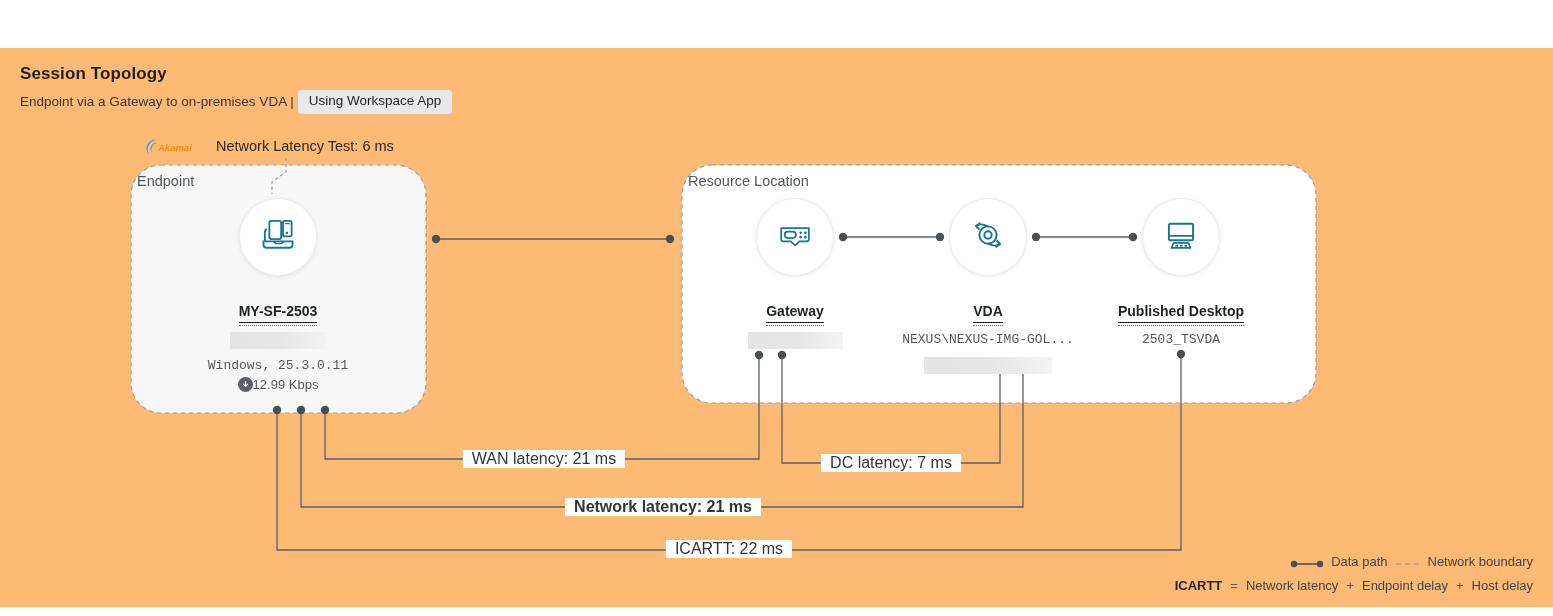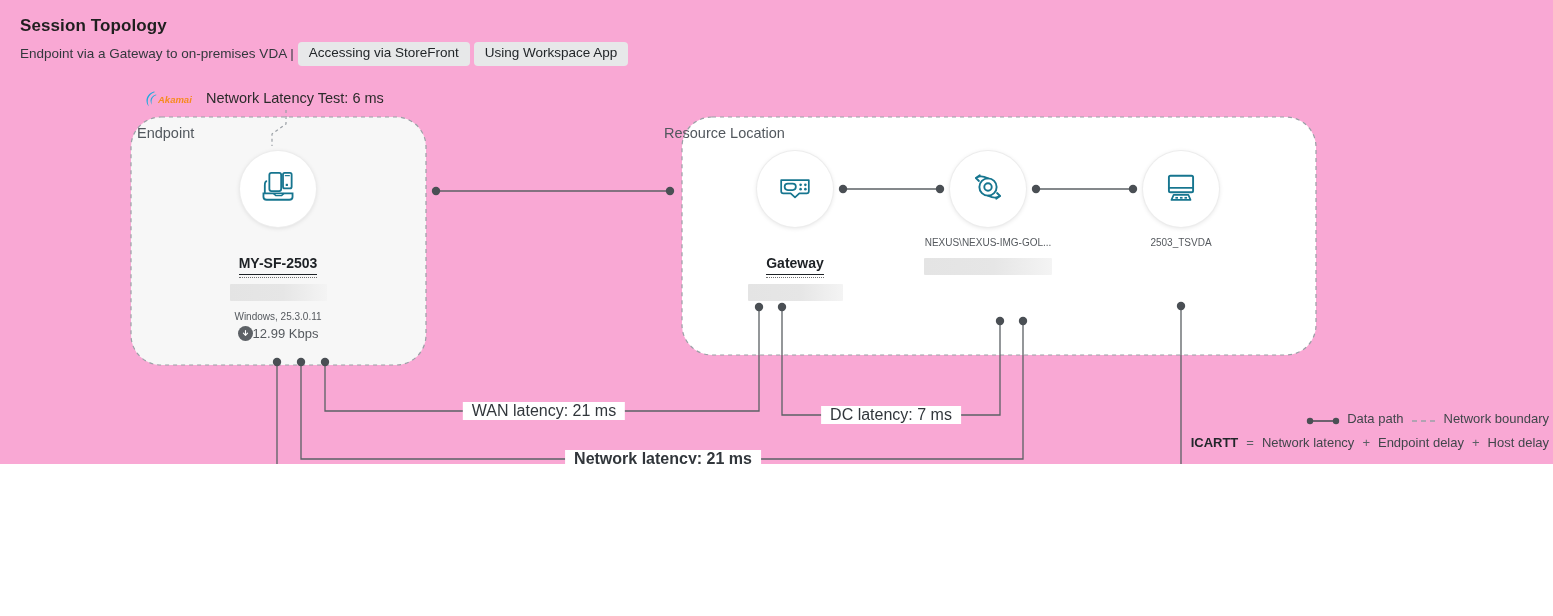--- a/index.html
+++ b/index.html
@@ -6,23 +6,24 @@
   * { box-sizing: border-box; }
   html, body {
     margin: 0; padding: 0;
     background: #ffffff;
     font-family: "Liberation Sans", sans-serif;
     color: #2b2b2b;
   }
   #root {
     position: relative;
     width: 1553px;
-    height: 464px;
+    height: 559px;
     overflow: hidden;
-    background: #f9a8d4;
+    background: #fdba74;
+    margin-top: 48px;
   }
 
   
   .page-title {
     position: absolute;
     left: 20px; top: 16px;
     font-size: 17px;
     font-weight: bold;
     color: #1f1f1f;
     letter-spacing: 0.1px;
@@ -54,41 +55,41 @@
     width: 1553px;
     height: 616px;
   }
 
   
   .akamai-label {
     position: absolute;
     left: 146px; top: 89px;
     display: flex;
     align-items: center;
-    gap: 2px;
+    gap: 12px;
     font-size: 14.5px;
     color: #2b2b2b;
     white-space: nowrap;
   }
   .akamai-logo {
     display: inline-block;
     width: 58px; height: 17px;
     position: relative;
     top: 1px;
   }
 
   
   .zone-label {
     position: absolute;
     font-size: 14.5px;
     color: #52585e;
     white-space: nowrap;
   }
   #endpoint-zone-label { left: 137px; top: 125px; }
-  #resource-zone-label { left: 664px; top: 125px; }
+  #resource-zone-label { left: 688px; top: 125px; }
 
   
   .node {
     position: absolute;
     width: 210px;
     text-align: center;
   }
   .node-circle {
     width: 76px; height: 76px;
     border-radius: 50%;
@@ -112,27 +113,28 @@
   }
   .node-name::after {
     content: "";
     position: absolute;
     left: 0; right: 0;
     bottom: -4px;
     height: 0;
     border-bottom: 1px dotted #6e6e6e;
   }
   .node-sub {
-    font-size: 10px;
+    font-size: 13px;
     color: #55595e;
     margin-top: 9px;
     line-height: 1.3;
     white-space: nowrap;
     overflow: hidden;
     text-overflow: ellipsis;
+    font-family: Liberation Mono, monospace;
   }
   .redact-bar {
     height: 17px;
     margin: 9px auto 0 auto;
     background: linear-gradient(90deg,#e4e4e4 0%, #e6e6e6 55%, #f4f4f4 100%);
     border-radius: 1px;
   }
   .node-stat {
     font-size: 13px;
     color: #55595e;
@@ -160,21 +162,21 @@
     color: #31363b;
     background: #ffffff;
     padding: 0 9px;
     white-space: nowrap;
     transform: translate(-50%, -50%);
   }
 
   
   .legend {
     position: absolute;
-    right: 4px;
+    right: 20px;
     bottom: 14px;
     text-align: right;
     font-size: 13px;
     color: #41464b;
   }
   .legend-row1 {
     display: flex;
     align-items: center;
     justify-content: flex-end;
     gap: 7px;
@@ -195,21 +197,20 @@
 </style>
 </head>
 <body>
 
 <div id="root">
 
   <div class="page-title">Session Topology</div>
 
   <div class="subtitle-row">
     <span class="subtitle-text">Endpoint via a Gateway to on-premises VDA |</span>
-    <span class="chip">Accessing via StoreFront</span>
     <span class="chip">Using Workspace App</span>
   </div>
 
   <svg class="canvas" viewBox="0 0 1553 616">
 
     <rect x="131" y="117" width="295" height="248" rx="30" ry="30" fill="#f7f7f7" stroke="#9aa0a6" stroke-width="1.2" stroke-dasharray="4 4"></rect>
 
     <rect x="682" y="117" width="634" height="238" rx="30" ry="30" fill="#ffffff" stroke="#9aa0a6" stroke-width="1.2" stroke-dasharray="4 4"></rect>
 
     <path d="M286 110 L286 124 L272 134 L272 146" fill="none" stroke="#9aa0a6" stroke-width="1.2" stroke-dasharray="3 3"></path>
@@ -321,37 +322,39 @@
         <svg viewBox="0 0 44 44" width="38" height="38" aria-hidden="true">
           <circle cx="22" cy="22" r="10" fill="none" stroke="#16758f" stroke-width="2.2"></circle>
           <circle cx="22" cy="22" r="4.3" fill="none" stroke="#16758f" stroke-width="2.2"></circle>
           <path d="M22 12 C16 9 11 9.5 8.5 11.5" fill="none" stroke="#16758f" stroke-width="2.2" stroke-linecap="round"></path>
           <path d="M12.5 8.5 L8 11.6 L11.5 15" fill="none" stroke="#16758f" stroke-width="2.2" stroke-linecap="round" stroke-linejoin="round"></path>
           <path d="M22 32 C28 35 33 34.5 35.5 32.5" fill="none" stroke="#16758f" stroke-width="2.2" stroke-linecap="round"></path>
           <path d="M31.5 35.5 L36 32.4 L32.5 29" fill="none" stroke="#16758f" stroke-width="2.2" stroke-linecap="round" stroke-linejoin="round"></path>
         </svg>
       </span>
     </div>
+    <div><span class="node-name">VDA</span></div>
     <div class="node-sub">NEXUS\NEXUS-IMG-GOL...</div>
     <div class="redact-bar" style="width:128px;"></div>
   </div>
 
   <div class="node" style="left:1076px; top:151px;">
     <div class="node-circle">
       <span>
         <svg viewBox="0 0 44 44" width="38" height="38" aria-hidden="true">
           <rect x="8" y="9" width="28" height="19" rx="1.8" fill="none" stroke="#16758f" stroke-width="2.2"></rect>
           <line x1="8" y1="23" x2="36" y2="23" stroke="#16758f" stroke-width="2"></line>
           <path d="M13.5 31 H30.5 L33 37 H11 Z" fill="none" stroke="#16758f" stroke-width="2" stroke-linejoin="round"></path>
           <line x1="15.5" y1="34.5" x2="18.5" y2="34.5" stroke="#16758f" stroke-width="2"></line>
           <line x1="20.8" y1="34.5" x2="23.8" y2="34.5" stroke="#16758f" stroke-width="2"></line>
           <line x1="26" y1="34.5" x2="29" y2="34.5" stroke="#16758f" stroke-width="2"></line>
         </svg>
       </span>
     </div>
+    <div><span class="node-name">Published Desktop</span></div>
     <div class="node-sub">2503_TSVDA</div>
   </div>
 
   <div class="lat-label" style="left:544px; top:411px;">WAN latency: 21 ms</div>
   <div class="lat-label" style="left:891px; top:415px;">DC latency: 7 ms</div>
   <div class="lat-label" style="left:663px; top:459px;font-weight:bold;">Network latency: 21 ms</div>
   <div class="lat-label" style="left:729px; top:501px;">ICARTT: 22 ms</div>
 
   <div class="legend">
     <div class="legend-row1">

